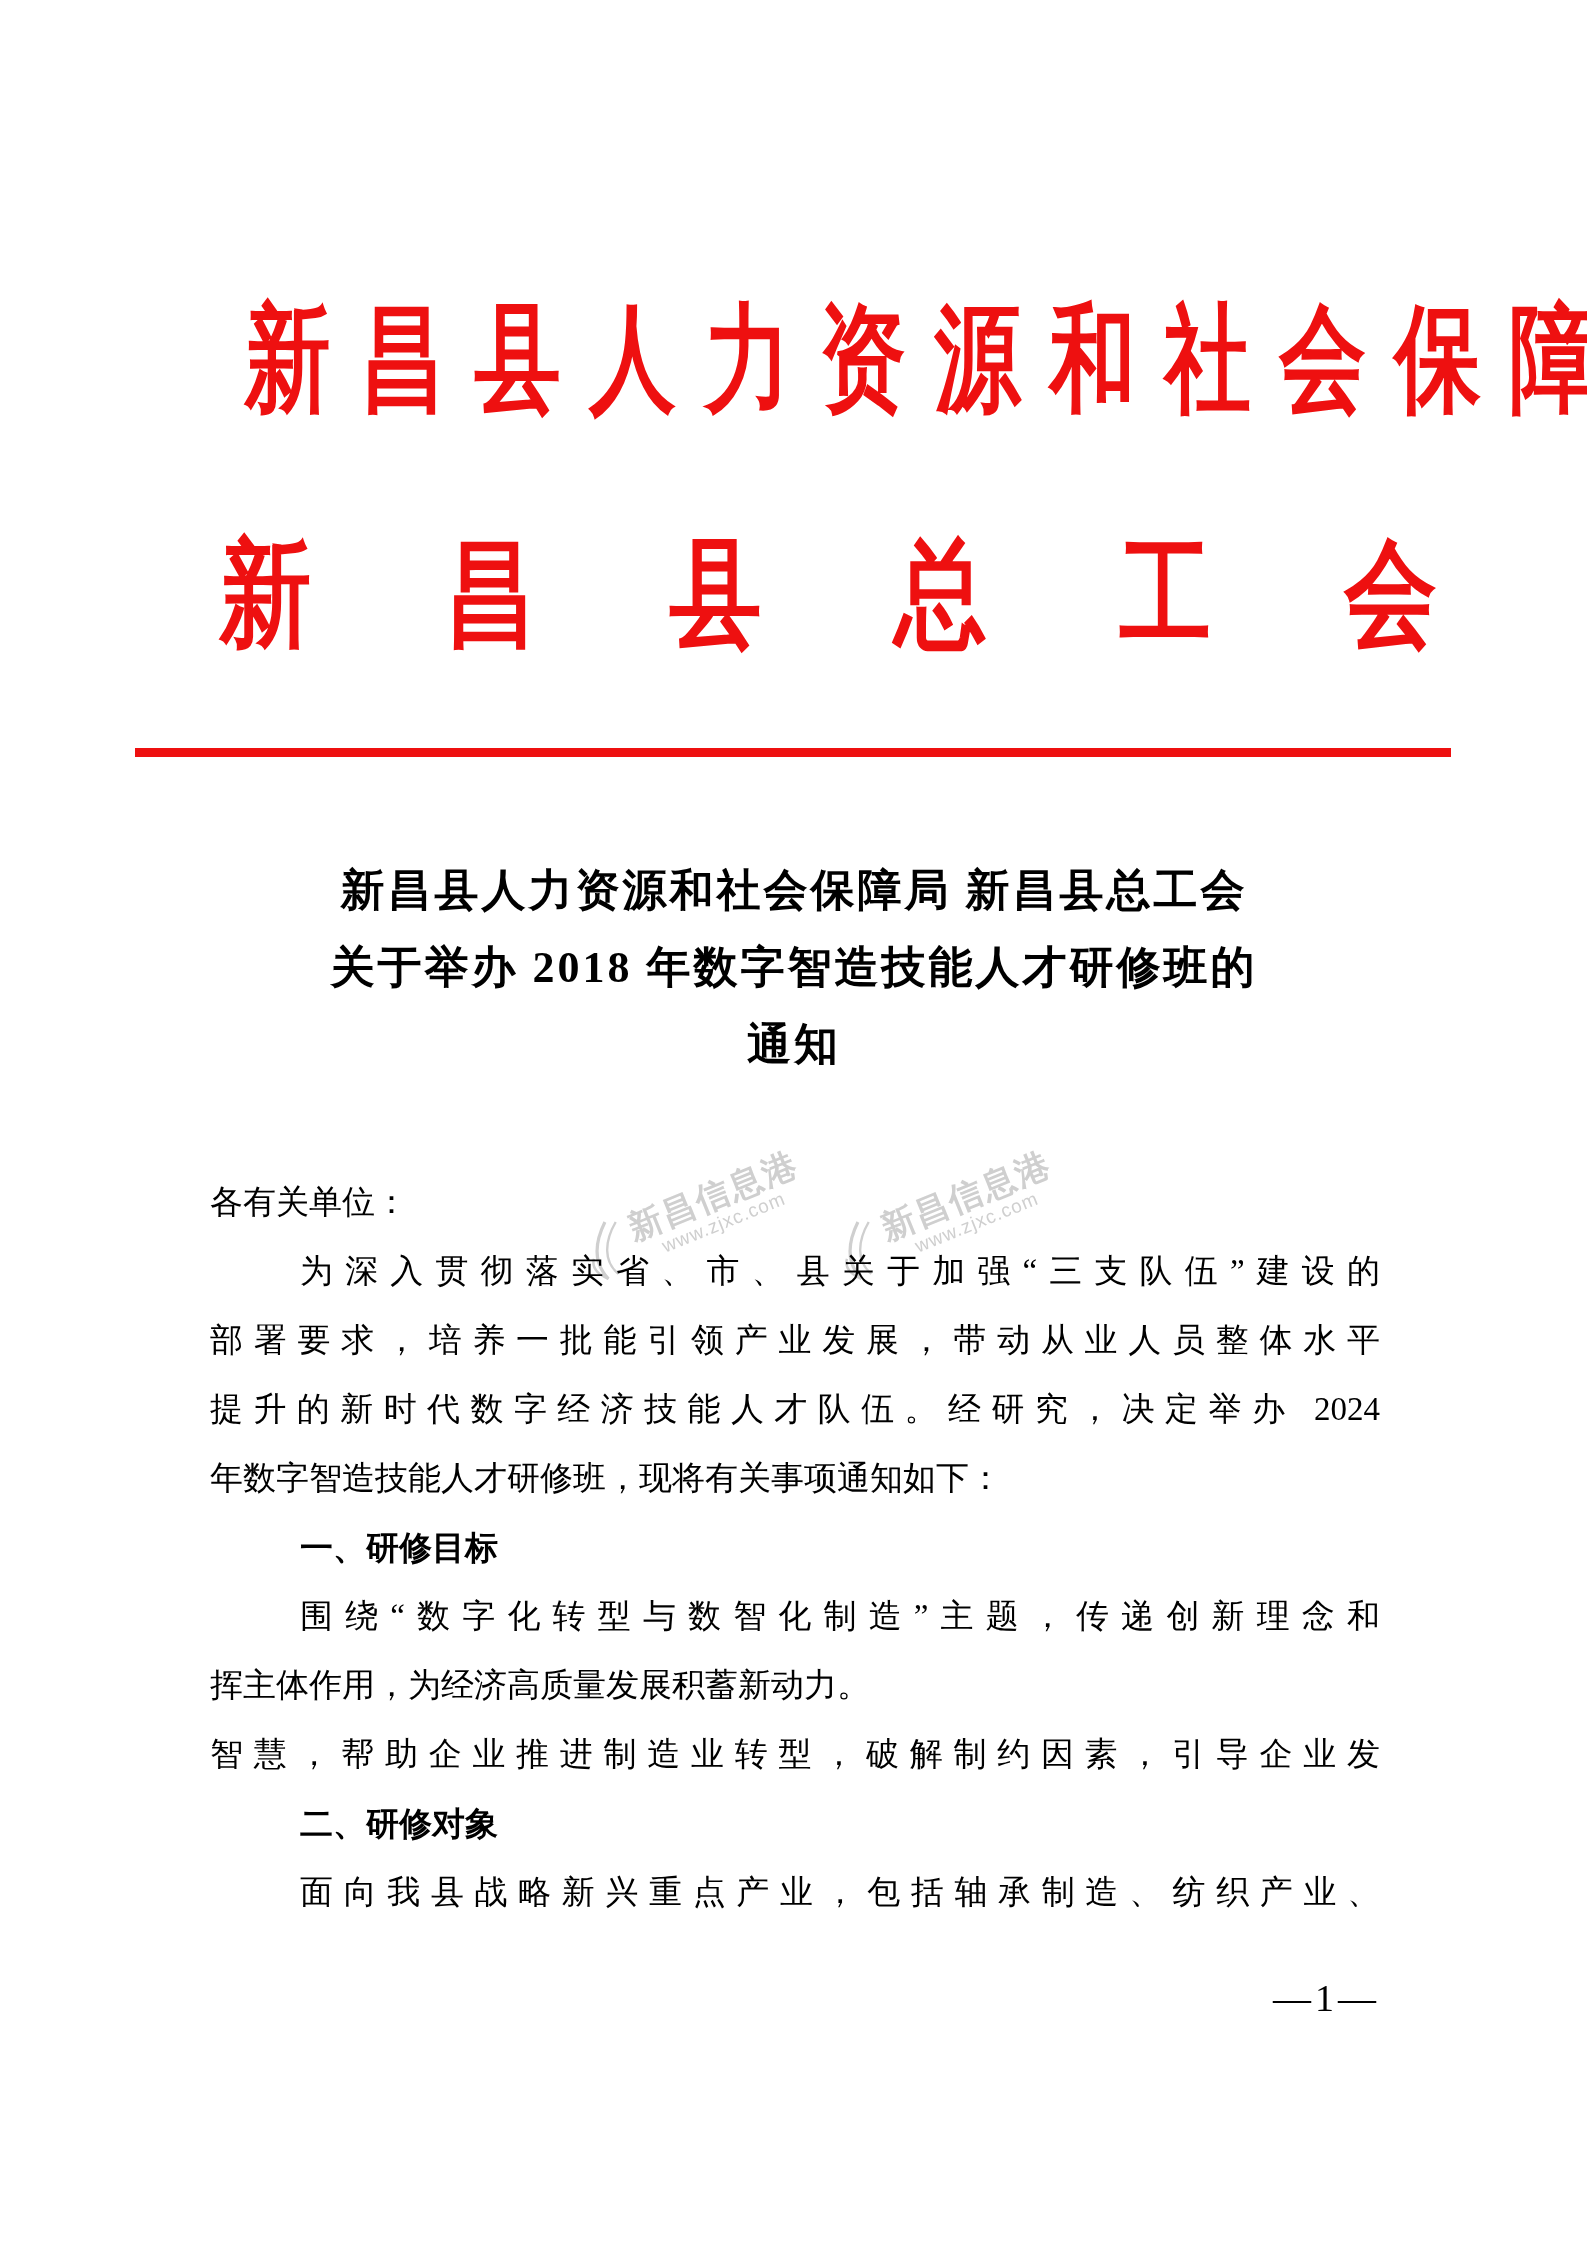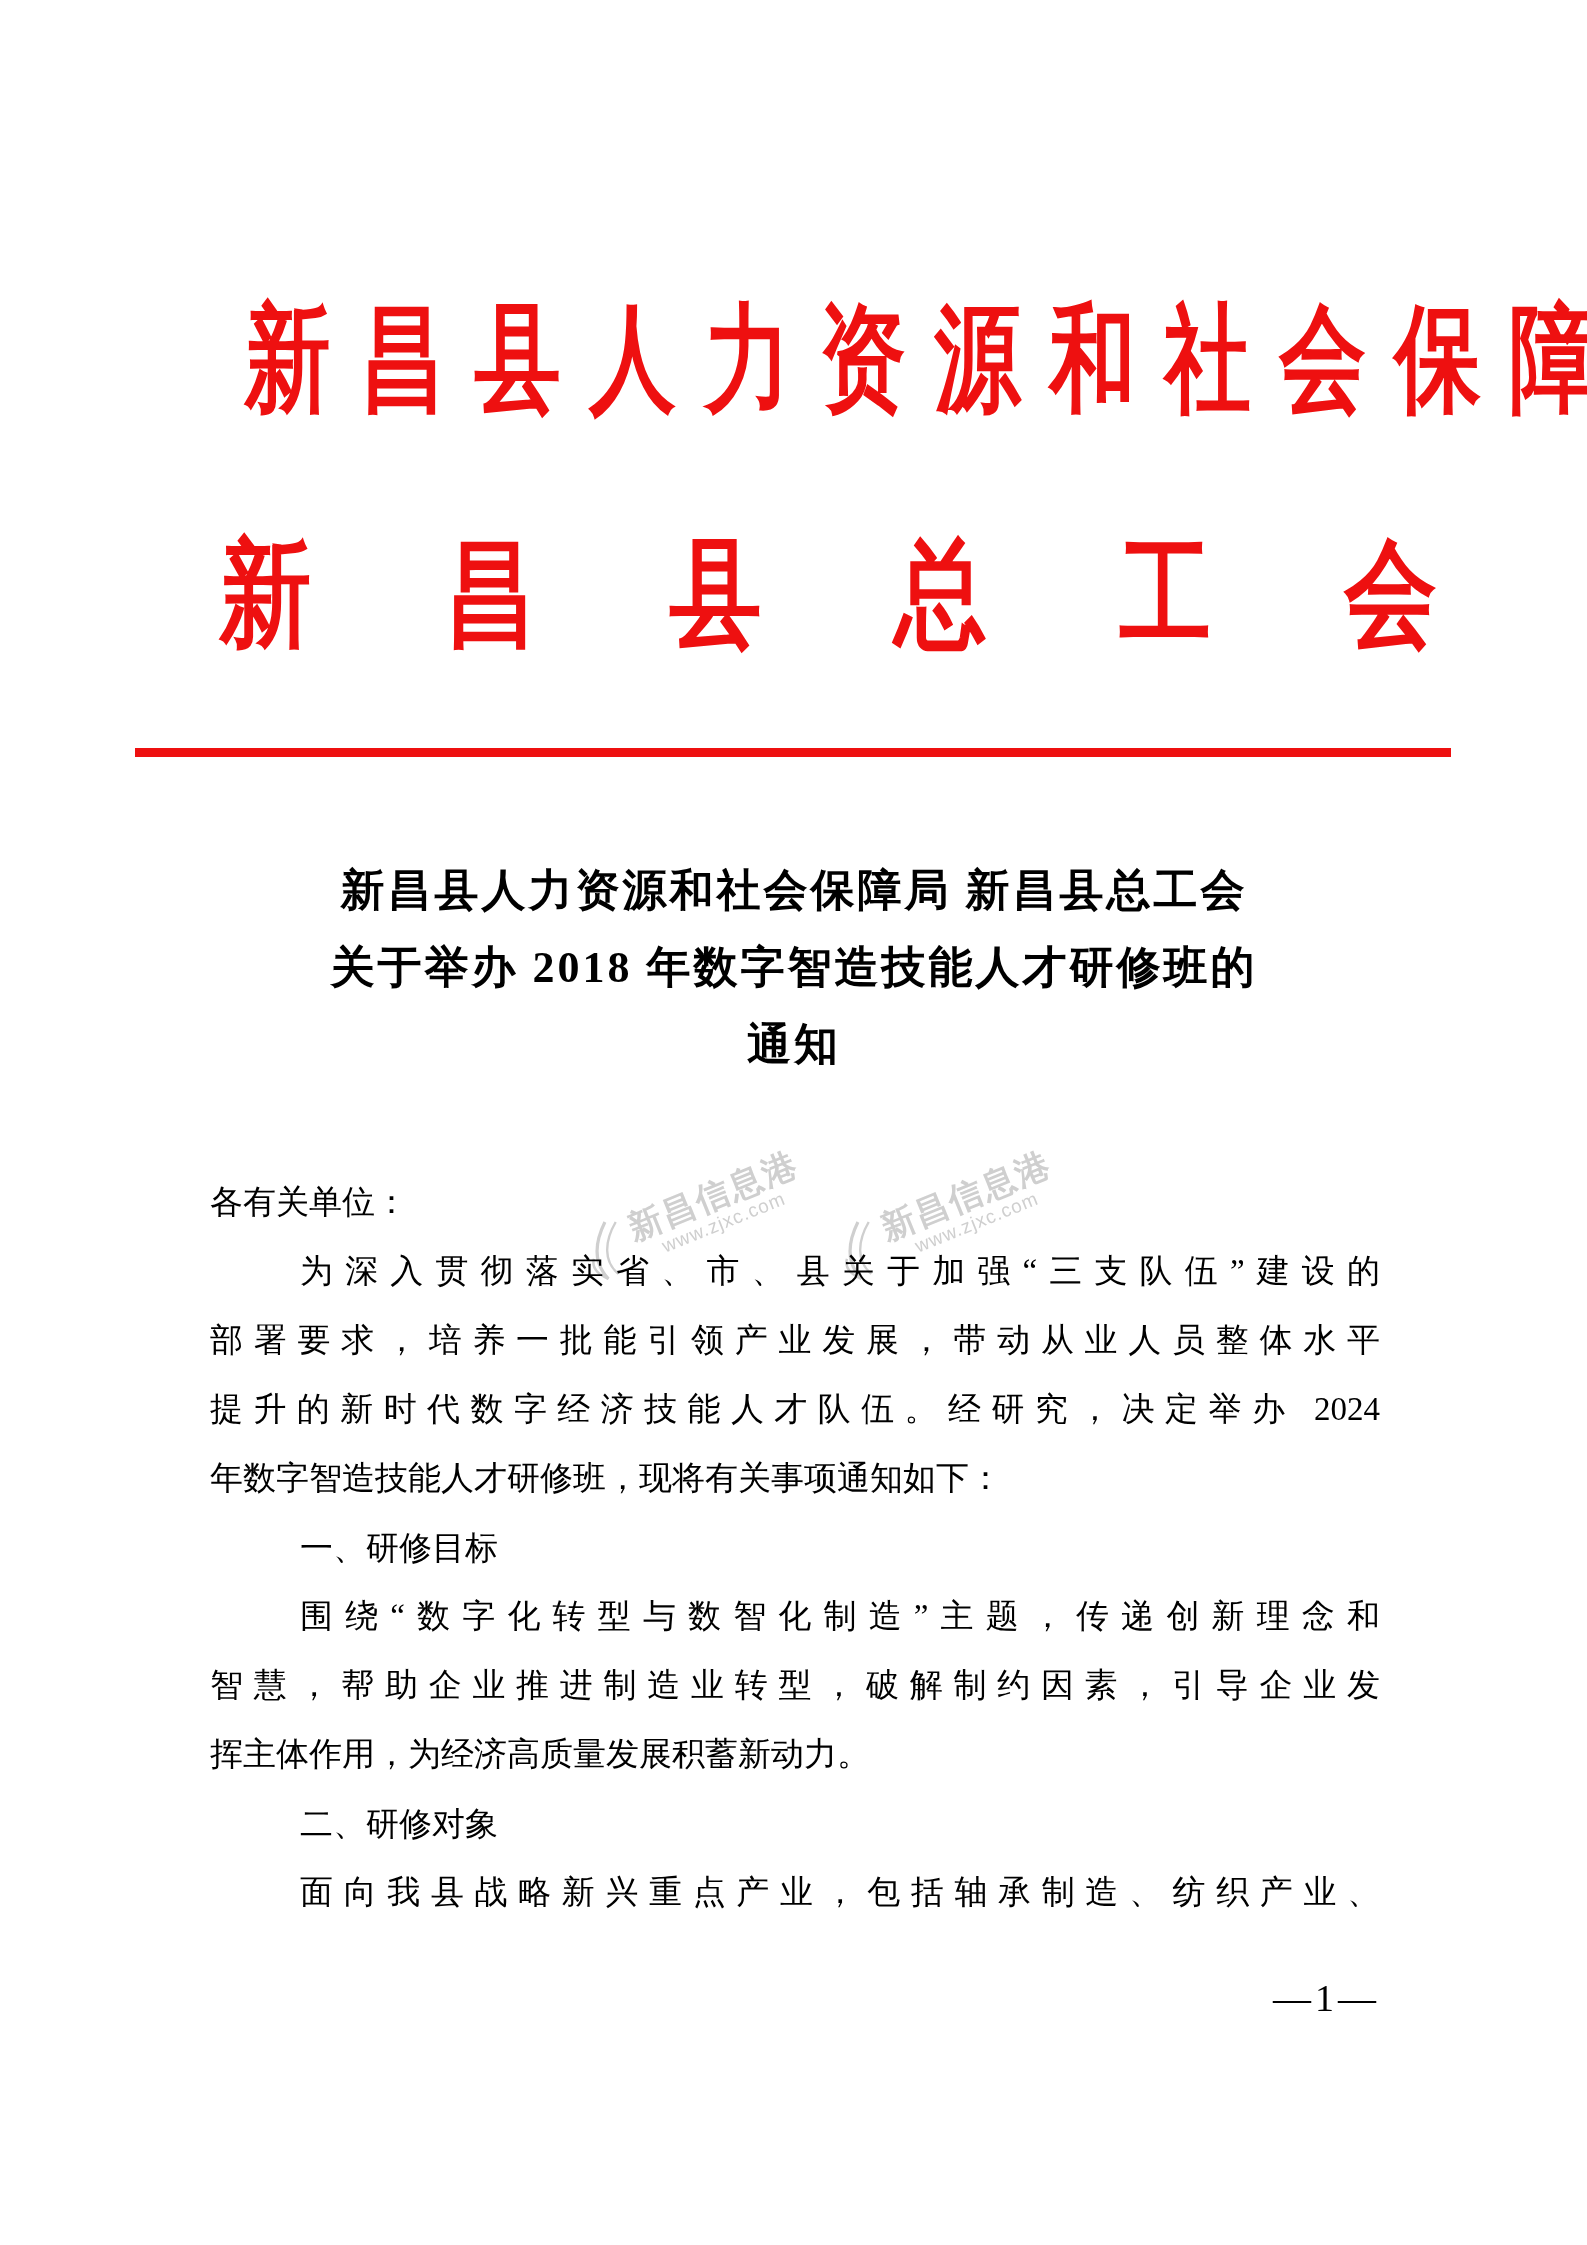--- a/index.html
+++ b/index.html
@@ -80,21 +80,21 @@
   .body-text{
     position:absolute;left:210px;top:1168px;width:1170px;
     font-size:33px;
     z-index:2;
   }
   .line{height:69px;line-height:69px;}
   .line.jl{text-align:justify;text-align-last:justify;}
   .line.indent{text-indent:90px;}
   .line.heading{
     font-family:"Liberation Sans","DejaVu Sans",sans-serif;
-    font-weight:normal;
+    font-weight:bold;
     padding-left:90px;
   }
 
   .page-number{
     position:absolute;right:207px;top:1976px;
     font-size:38px;letter-spacing:4px;
     color:var(--ink);
   }
 </style>
 </head>
@@ -161,21 +161,21 @@
   </div>
 
   <main class="body-text" id="body-content">
       <div class="line salutation">各有关单位：</div>
       <div class="line para indent jl">为深入贯彻落实省、市、县关于加强“三支队伍”建设的</div>
       <div class="line para jl">部署要求，培养一批能引领产业发展，带动从业人员整体水平</div>
       <div class="line para jl">提升的新时代数字经济技能人才队伍。经研究，决定举办 2024</div>
       <div class="line para">年数字智造技能人才研修班，现将有关事项通知如下：</div>
       <div class="line heading">一、研修目标</div>
       <div class="line para indent jl">围绕“数字化转型与数智化制造”主题，传递创新理念和</div>
+      <div class="line para">挥主体作用，为经济高质量发展积蓄新动力。</div>
       <div class="line para jl">智慧，帮助企业推进制造业转型，破解制约因素，引导企业发</div>
-      <div class="line para">挥主体作用，为经济高质量发展积蓄新动力。</div>
       <div class="line heading">二、研修对象</div>
       <div class="line para indent jl">面向我县战略新兴重点产业，包括轴承制造、纺织产业、</div>
     </main>
 
   <div class="page-number">—1—</div>
 
 </div>
 
 </body></html>

